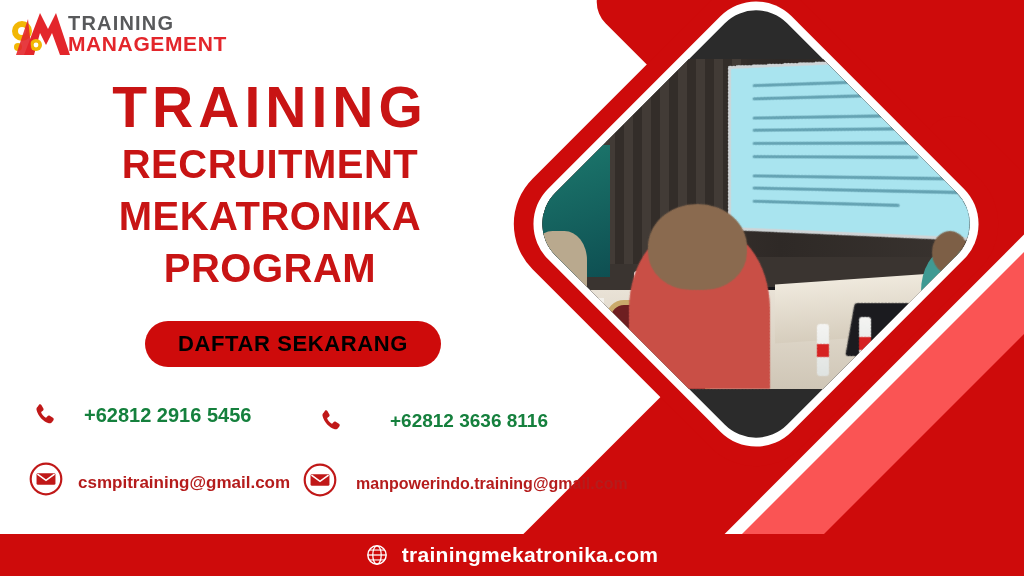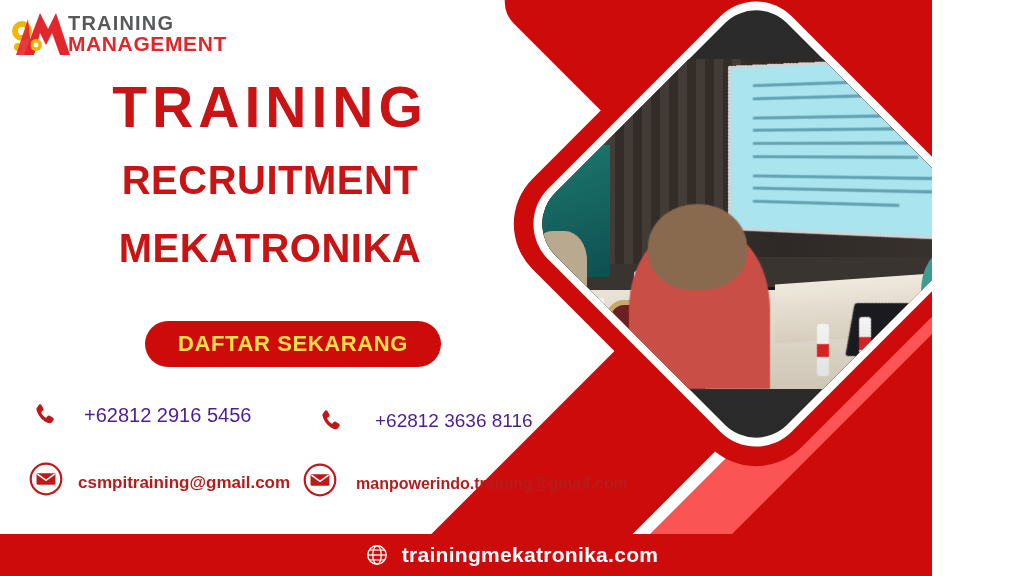--- a/index.html
+++ b/index.html
@@ -4,21 +4,21 @@
 <style>
   html,body{margin:0;padding:0;}
   body{
     width:1024px;height:576px;
     background:#ffffff;
     font-family:"Liberation Sans", sans-serif;
     overflow:hidden;
   }
   #poster{
     position:relative;
-    width:932px;height:576px;
+    width:1024px;height:576px;
     background:#ffffff;
     overflow:hidden;
   }
 
   
   .wedge-tr{
     position:absolute;
     width:520px;height:520px;
     background:#CE0B0B;
     top:-258px;right:-188px;
@@ -156,49 +156,49 @@
   .headline{
     position:absolute;left:0;top:76px;width:540px;
     text-align:center;
   }
   .h-main{
     font-size:57px;font-weight:bold;color:#C81414;
     letter-spacing:5px;line-height:62px;margin:0;
   }
   .h-sub{
     font-size:40px;font-weight:bold;color:#C81414;
-    letter-spacing:0.5px;line-height:52px;margin:16px;
+    letter-spacing:0.5px;line-height:52px;margin:0;
   }
 
   
   .cta{
     position:absolute;left:145px;top:321px;
     width:296px;height:46px;
     background:#CE0B0B;
     border-radius:23px;
     border:none;
-    color:#fde047;
+    color:#000000;
     font-family:"Liberation Sans", sans-serif;
     font-size:22px;font-weight:bold;letter-spacing:0.6px;
     cursor:pointer;
     display:flex;align-items:center;justify-content:center;
   }
 
   
   .contact-row{position:absolute;display:flex;align-items:center;}
   .c-phone1{left:32px;top:401px;}
   .c-phone2{left:318px;top:407px;}
   .c-mail1{left:28px;top:461px;}
   .c-mail2{left:302px;top:462px;}
 
   .phone-txt{
-    font-size:20px;font-weight:normal;color:#4c1d95;
+    font-size:20px;font-weight:bold;color:#15803d;
     margin-left:26px;white-space:nowrap;
   }
-  .phone-txt.small{font-size:19px;margin-left:31px;}
+  .phone-txt.small{font-size:19px;margin-left:46px;}
   .mail-txt{
     font-size:17px;font-weight:bold;color:#B51C1C;
     margin-left:14px;white-space:nowrap;margin-top:8px;
   }
   .mail-txt.m2{font-size:16px;margin-left:18px;}
 
   .ico-phone{width:26px;height:28px;color:#C01818;flex:0 0 auto;}
   .ico-mail{width:36px;height:36px;flex:0 0 auto;}
 
   
@@ -281,20 +281,21 @@
     <div class="logo-text">
       <div class="logo-t1">TRAINING</div>
       <div class="logo-t2">MANAGEMENT</div>
     </div>
   </div>
 
   <div class="headline">
     <div class="h-main">TRAINING</div>
     <div class="h-sub">RECRUITMENT</div>
     <div class="h-sub">MEKATRONIKA</div>
+    <div class="h-sub">PROGRAM</div>
   </div>
 
   <button class="cta">DAFTAR SEKARANG</button>
 
   <div class="contact-row c-phone1">
     <svg class="ico-phone" viewBox="0 0 24 24">
       <path fill="currentColor" d="M6.6 2.3c.8-.5 1.8-.2 2.2.6l1.7 3c.4.7.2 1.6-.5 2.1l-1.3 1c-.2.2-.3.5-.2.8.6 1.7 2.2 3.6 3.9 4.6.3.2.6.1.8-.1l1.1-1.2c.5-.6 1.4-.7 2.1-.3l2.9 1.8c.8.5 1 1.5.5 2.2l-1.2 1.7c-.7 1-1.9 1.4-3.1 1.1C10.6 18.3 5.6 13 4.2 7.3c-.3-1.2.2-2.4 1.2-3.1z"></path>
     </svg>
     <span class="phone-txt">+62812 2916 5456</span>
   </div>

